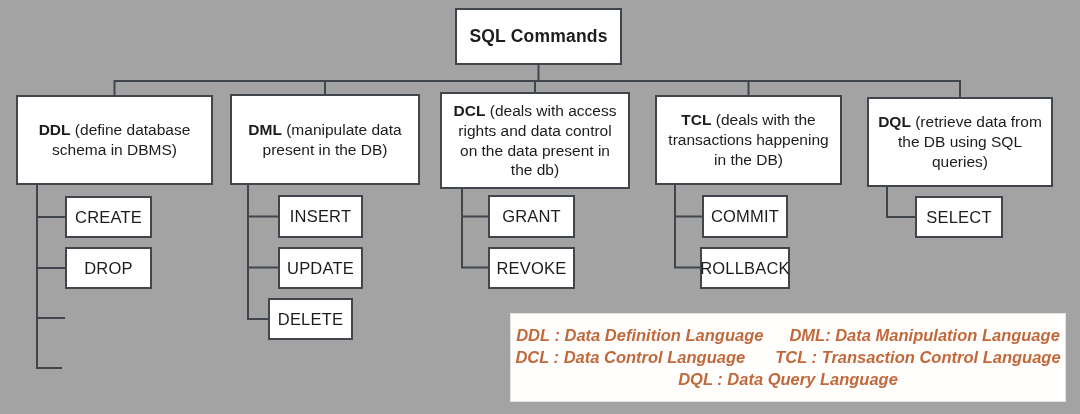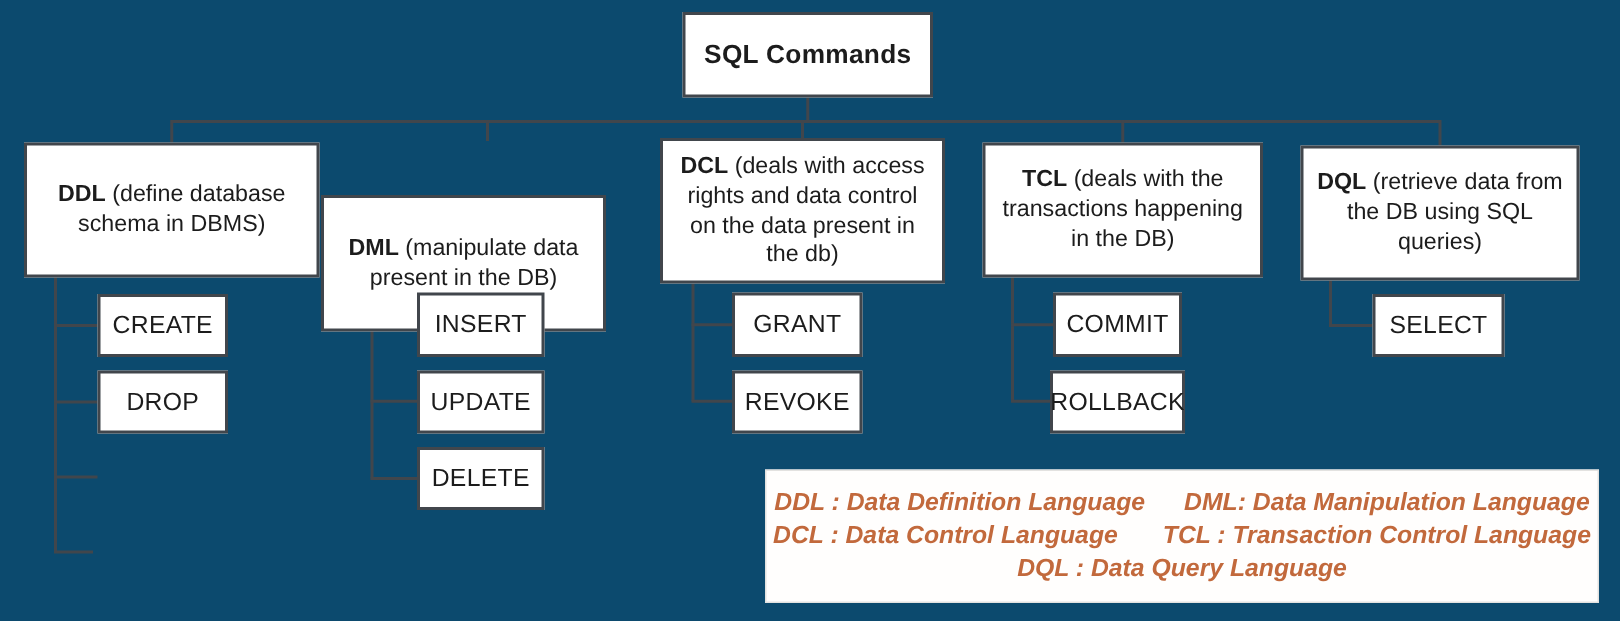--- a/index.html
+++ b/index.html
@@ -1,20 +1,20 @@
 <!DOCTYPE html>
 <html><head>
 <meta charset="utf-8">
 <style>
   html, body { margin: 0; padding: 0; background: #ffffff; }
   .canvas {
     position: relative;
     width: 1080px;
     height: 414px;
-    background: #0c4a6e;
+    background: #a3a3a3;
     font-family: "Liberation Sans", sans-serif;
     overflow: hidden;
   }
   .connectors {
     position: absolute;
     left: 0; top: 0;
     width: 1080px; height: 414px;
   }
   .node {
     position: absolute;
@@ -112,33 +112,33 @@
       <span class="desc">(define database schema in DBMS)</span>
     </div>
   </div>
   <div class="node cmd-node" style="left:65px; top:196px; width:87px; height:42px;">
     <span>CREATE</span>
   </div>
   <div class="node cmd-node" style="left:65px; top:247px; width:87px; height:42px;">
     <span>DROP</span>
   </div>
 
-  <div class="node cat-node" style="left:214px; top:94px; width:190px; height:91px;margin-top:36px;">
+  <div class="node cat-node" style="left:230px; top:94px; width:190px; height:91px;">
     <div>
       <span class="abbr">DML</span>
       <span class="desc">(manipulate data present in the DB)</span>
     </div>
   </div>
   <div class="node cmd-node" style="left:278px; top:195px; width:85px; height:43px;">
     <span>INSERT</span>
   </div>
   <div class="node cmd-node" style="left:278px; top:247px; width:85px; height:42px;">
     <span>UPDATE</span>
   </div>
-  <div class="node cmd-node" style="left:278px; top:298px; width:85px; height:42px;">
+  <div class="node cmd-node" style="left:268px; top:298px; width:85px; height:42px;">
     <span>DELETE</span>
   </div>
 
   <div class="node cat-node" style="left:440px; top:92px; width:190px; height:97px;">
     <div>
       <span class="abbr">DCL</span>
       <span class="desc">(deals with access rights and data control on the data present in the db)</span>
     </div>
   </div>
   <div class="node cmd-node" style="left:488px; top:195px; width:87px; height:43px;">

